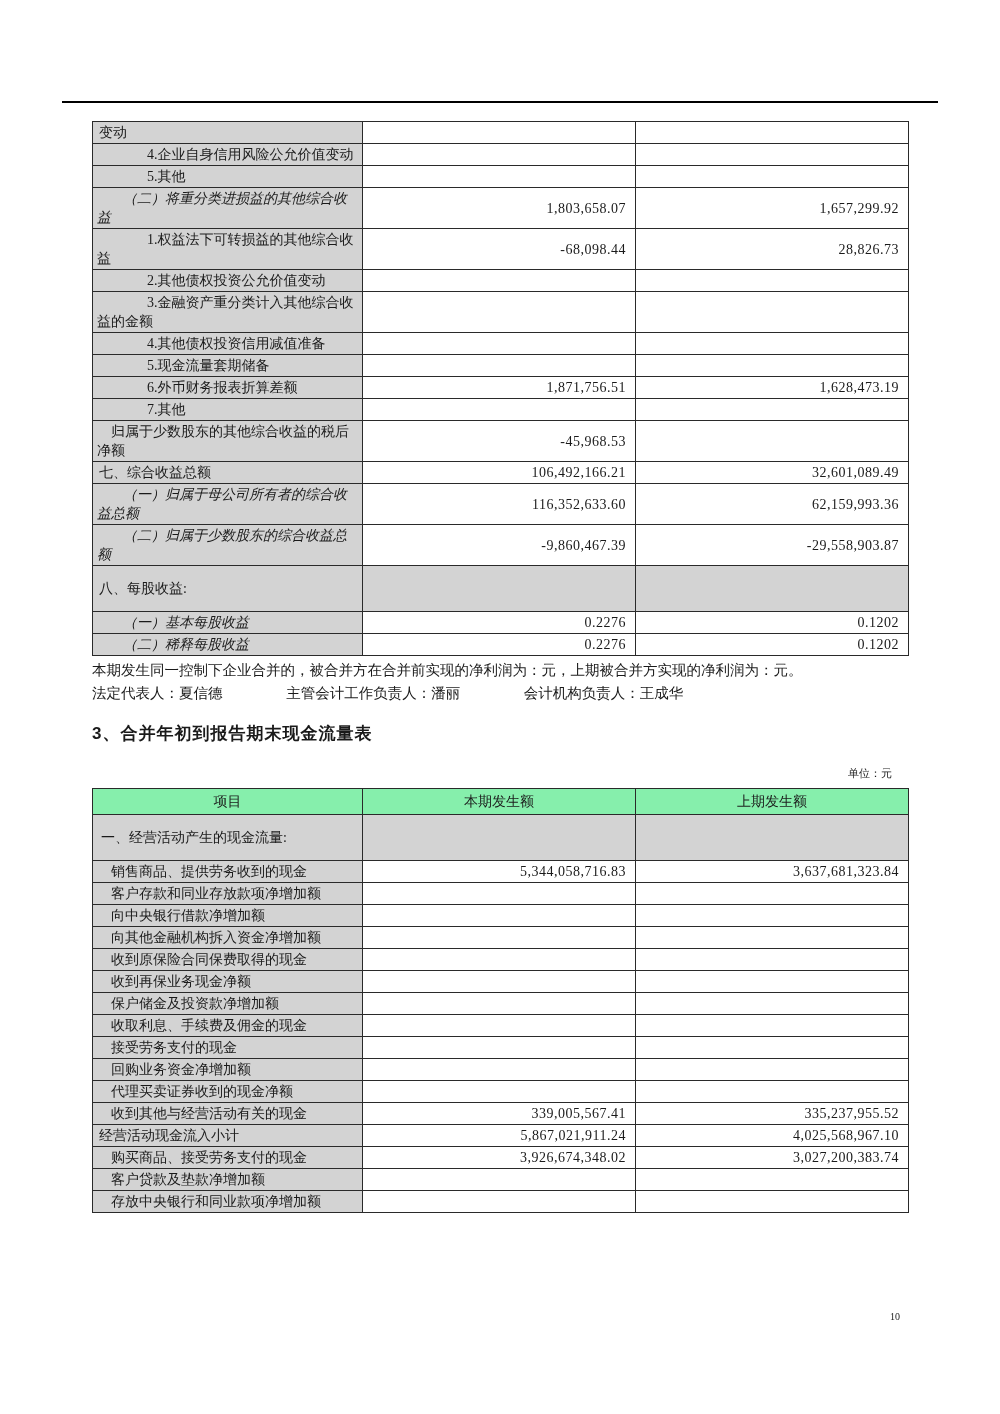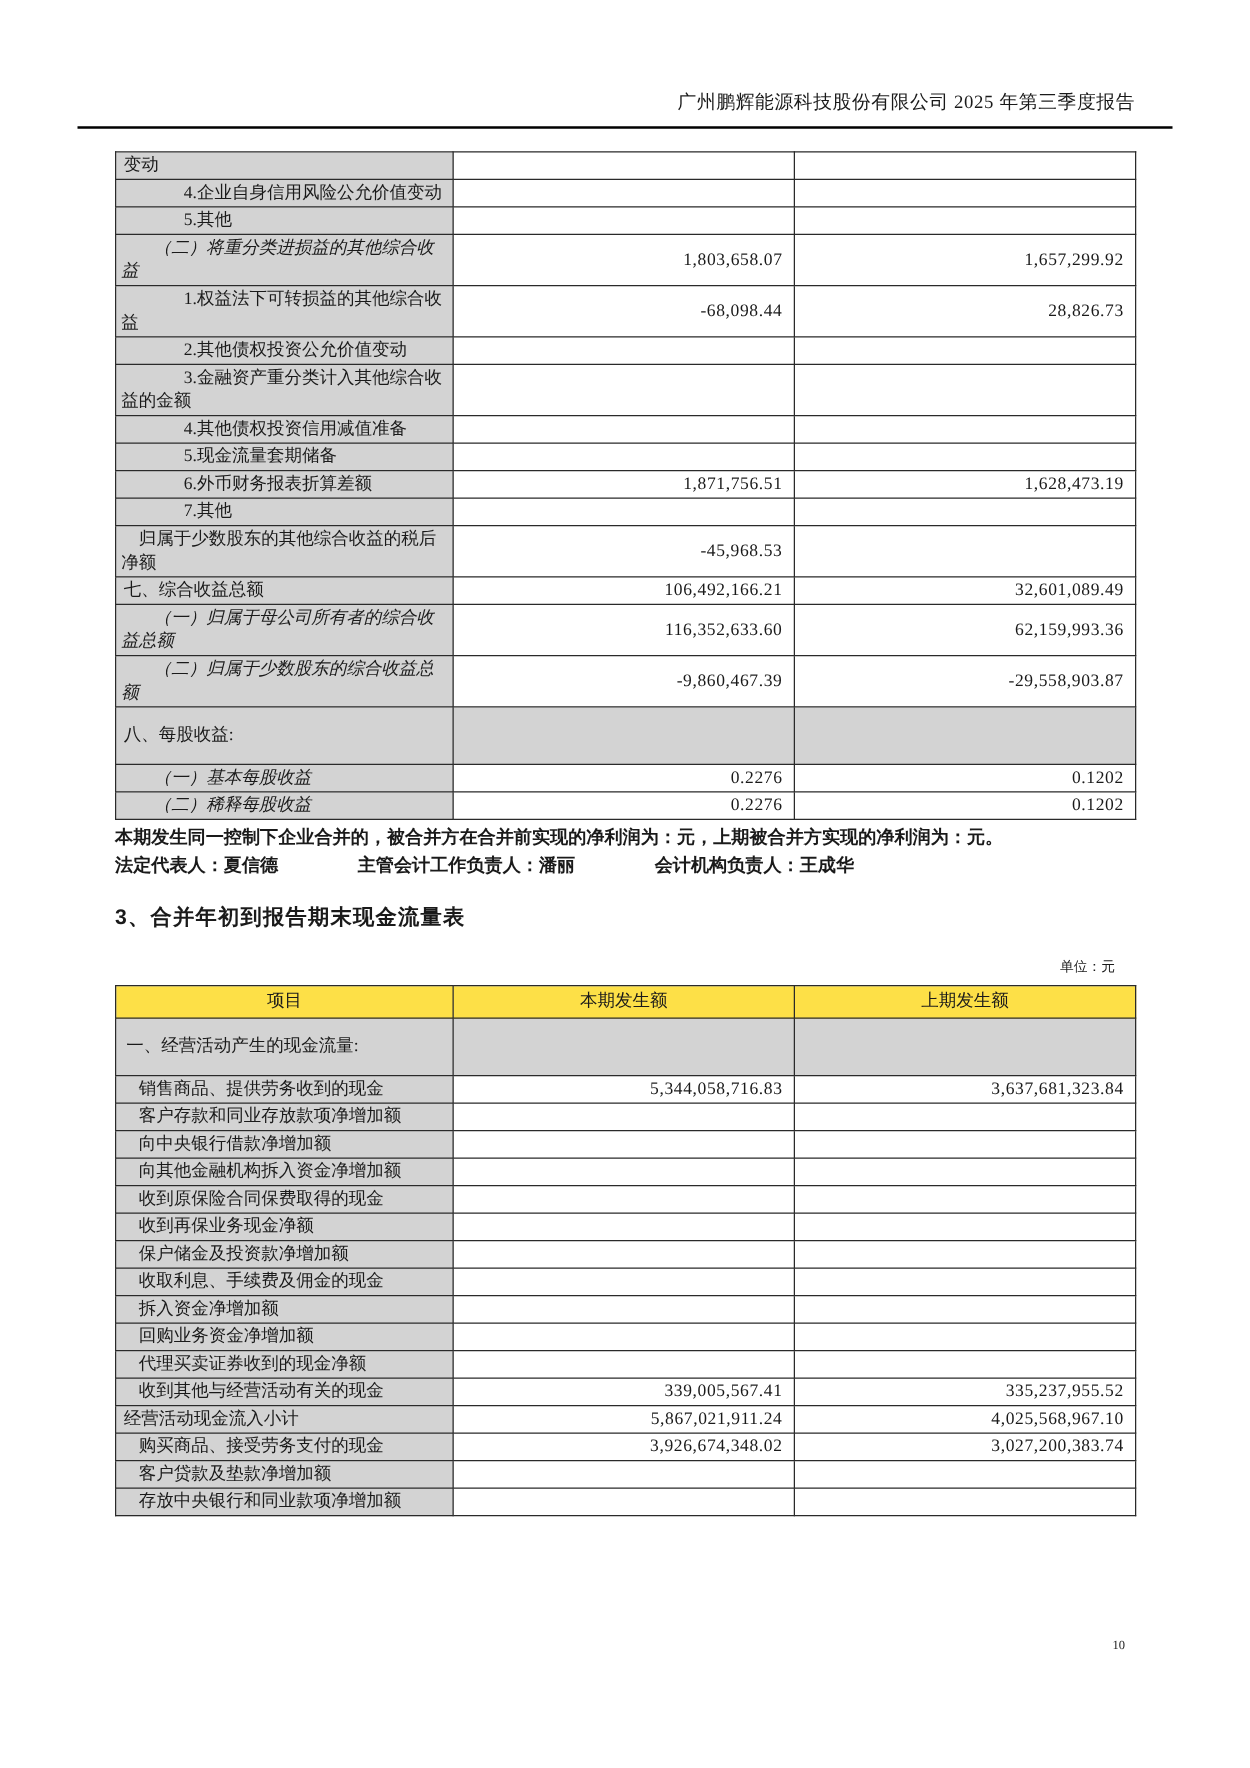--- a/index.html
+++ b/index.html
@@ -47,27 +47,27 @@
   .ind0 { text-indent:2px; }
   .ind1 { text-indent:14px; }
   .ind2 { text-indent:26px;font-style:italic; }
   .ind3 { text-indent:50px; }
   .indS { text-indent:4px; }
 
   .table1 { top:121px; }
   .table2 { top:788px; }
 
   .fin-table th.hdr {
-    background:#fde047; text-align:center; font-weight:normal;
+    background:#86efac; text-align:center; font-weight:normal;
     padding:3px 4px; line-height:19px; font-size:14px;
   }
 
   .note-line {
     position:absolute; left:92px; width:816px;
-    font-size:14.5px; line-height:20px; white-space:nowrap;font-weight:bold;
+    font-size:14.5px; line-height:20px; white-space:nowrap;
   }
   .note1 { top:660px; }
   .note2 { top:683px; }
   .note2 .sig { display:inline-block; margin-right:60px; }
   .note2 .sig:last-child { margin-right:0; }
 
   .section-heading {
     position:absolute; top:722px; left:92px;
     font-family:"Liberation Sans","DejaVu Sans",sans-serif;
     font-weight:bold; font-size:17px; letter-spacing:1px;
@@ -80,21 +80,20 @@
     position:absolute; top:1311px; right:100px;
     font-size:10px;
     text-align:center;
   }
 </style>
 </head>
 <body>
 
 <div class="page">
 
-  <div class="doc-header">广州鹏辉能源科技股份有限公司 2025 年第三季度报告</div>
   <div class="header-rule"></div>
 
   <table class="fin-table table1">
     <colgroup>
       <col class="c-label">
         <col class="c-val">
         <col class="c-val">
     </colgroup>
     <tbody id="income-tbody">
         <tr>
@@ -255,21 +254,21 @@
           <td class="lbl ind1">保户储金及投资款净增加额</td>
           <td class="val"></td>
           <td class="val"></td>
         </tr>
         <tr>
           <td class="lbl ind1">收取利息、手续费及佣金的现金</td>
           <td class="val"></td>
           <td class="val"></td>
         </tr>
         <tr>
-          <td class="lbl ind1">拆入资金净增加额</td>
+          <td class="lbl ind1">接受劳务支付的现金</td>
           <td class="val"></td>
           <td class="val"></td>
         </tr>
         <tr>
           <td class="lbl ind1">回购业务资金净增加额</td>
           <td class="val"></td>
           <td class="val"></td>
         </tr>
         <tr>
           <td class="lbl ind1">代理买卖证券收到的现金净额</td>

